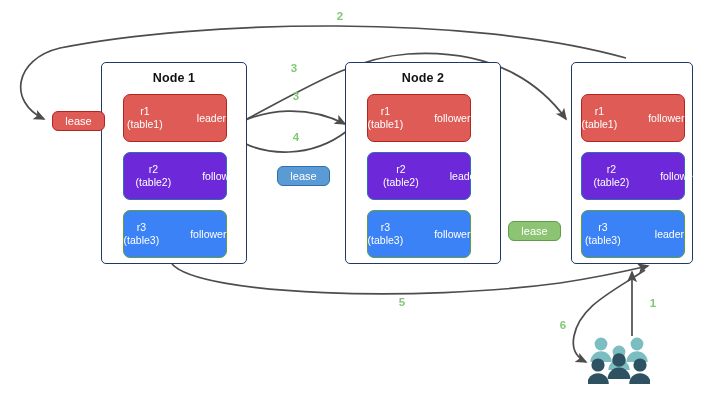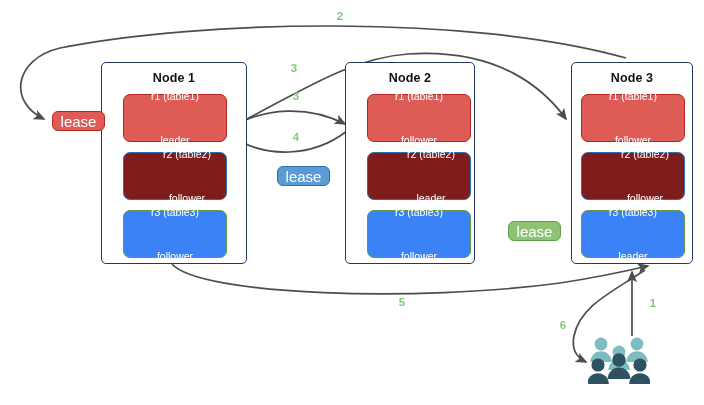--- a/index.html
+++ b/index.html
@@ -41,44 +41,44 @@
     font-size: 12.5px;
     font-weight: bold;
     color: #111111;
     letter-spacing: 0.1px;
   }
   .replica {
     position: absolute;
     box-sizing: border-box;
     border-radius: 7px;
     display: flex;
-    flex-direction: column;
+    flex-direction: row;
     align-items: center;
     justify-content: center;
     color: #ffffff;
     font-size: 10.5px;
     line-height: 13px;
     text-align: center;
     border-width: 1.2px;
     border-style: solid;
     gap: 31px;
   }
   .rep-red   { background: #DE5B56; border-color: #B4251F; }
-  .rep-blue  { background: #7f1d1d; border-color: #2E6FAF; padding-left: 24px; }
+  .rep-blue  { background: #6d28d9; border-color: #2E6FAF; padding-left: 24px; }
   .rep-green { background: #3b82f6; border-color: #5E9E46; }
 
   .lease {
     position: absolute;
     box-sizing: border-box;
     border-radius: 6px;
     display: flex;
     align-items: center;
     justify-content: center;
     color: #ffffff;
-    font-size: 15px;
+    font-size: 11px;
     border-width: 1.2px;
     border-style: solid;
   }
   .lease-red   { background: #DE5B56; border-color: #B4251F; }
   .lease-blue  { background: #5B9BD5; border-color: #2E6FAF; }
   .lease-green { background: #8CC474; border-color: #5E9E46; }
 
   .step-label {
     position: absolute;
     color: #82C878;
@@ -131,38 +131,37 @@
     <div class="replica rep-blue" style="left:21px; top:89px; width:104px; height:48px;">
       <span>r2 (table2)</span>
       <span>follower</span>
     </div>
     <div class="replica rep-green" style="left:21px; top:147px; width:104px; height:48px;">
       <span>r3 (table3)</span>
       <span>follower</span>
     </div>
   </div>
 
-  <div class="node-box" style="left:345px; top:62px; width:130px; height:202px;">
+  <div class="node-box" style="left:345px; top:62px; width:156px; height:202px;">
     <div class="node-title">Node 2</div>
     <div class="replica rep-red" style="left:21px; top:31px; width:104px; height:48px;">
       <span>r1 (table1)</span>
       <span>follower</span>
     </div>
     <div class="replica rep-blue" style="left:21px; top:89px; width:104px; height:48px;">
       <span>r2 (table2)</span>
       <span>leader</span>
     </div>
     <div class="replica rep-green" style="left:21px; top:147px; width:104px; height:48px;">
       <span>r3 (table3)</span>
       <span>follower</span>
     </div>
   </div>
 
   <div class="node-box" style="left:571px; top:62px; width:122px; height:202px;">
-    <div class="node-title">Node 3</div>
     <div class="replica rep-red" style="left:9px; top:31px; width:104px; height:48px;">
       <span>r1 (table1)</span>
       <span>follower</span>
     </div>
     <div class="replica rep-blue" style="left:9px; top:89px; width:104px; height:48px;">
       <span>r2 (table2)</span>
       <span>follower</span>
     </div>
     <div class="replica rep-green" style="left:9px; top:147px; width:104px; height:48px;">
       <span>r3 (table3)</span>

